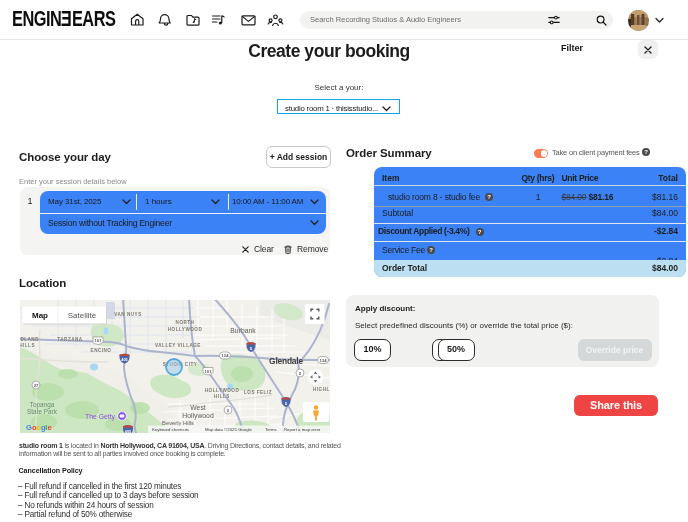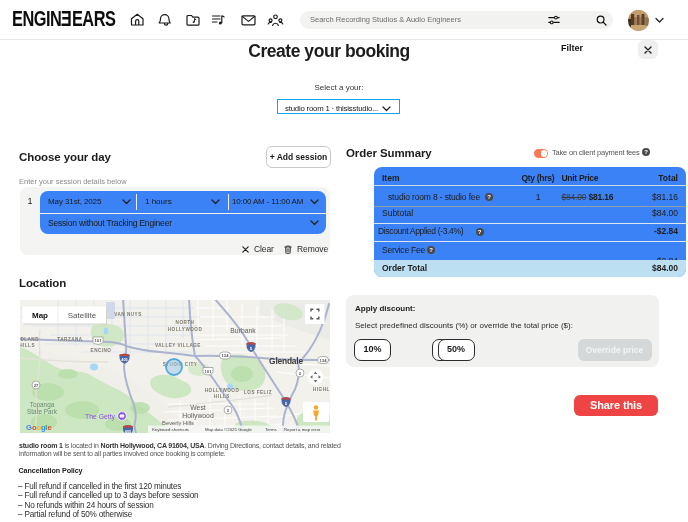--- a/index.html
+++ b/index.html
@@ -353,21 +353,21 @@
   <div class="abs" style="left:111px;top:25.5px;width:8px;height:8px;border-radius:50%;background:#4a4a4a;color:#fff;text-align:center;line-height:8px;font-size:6px;font-weight:bold;">?</div>
   <div class="abs" style="left:148px;top:23px;width:32px;text-align:center;height:14px;line-height:14px;">1</div>
   <div class="abs" style="left:187.5px;top:23px;height:14px;line-height:14px;letter-spacing:-0.2px;"><span style="text-decoration:line-through;color:#3a3a3a;">$84.00</span> <b>$81.16</b></div>
   <div class="abs" style="right:8px;top:23px;height:14px;line-height:14px;">$81.16</div>
   <div class="abs" style="left:0;top:39px;width:312px;height:1px;background:#8da0ab;"></div>
 
   <div class="abs" style="left:8px;top:40px;height:13px;line-height:13px;">Subtotal</div>
   <div class="abs" style="right:8px;top:40px;height:13px;line-height:13px;">$84.00</div>
   <div class="abs" style="left:0;top:55.5px;width:312px;height:1px;background:#d9e8ef;"></div>
 
-  <div class="abs" style="left:4px;top:58px;height:13px;line-height:13px;font-weight:normal;letter-spacing:-0.35px;">Discount Applied (-3.4%)</div>
+  <div class="abs" style="left:4px;top:58px;height:13px;line-height:13px;font-weight:bold;letter-spacing:-0.35px;">Discount Applied (-3.4%)</div>
   <div class="abs" style="left:101.5px;top:60.5px;width:8px;height:8px;border-radius:50%;background:#4a4a4a;color:#fff;text-align:center;line-height:8px;font-size:6px;font-weight:bold;">?</div>
   <div class="abs" style="right:8px;top:58px;height:13px;line-height:13px;font-weight:bold;">-$2.84</div>
   <div class="abs" style="left:0;top:73.5px;width:312px;height:1px;background:#d9e8ef;"></div>
 
   <div class="abs" style="left:8px;top:76.5px;height:13px;line-height:13px;letter-spacing:-0.2px;">Service Fee</div>
   <div class="abs" style="left:53px;top:79px;width:8px;height:8px;border-radius:50%;background:#4a4a4a;color:#fff;text-align:center;line-height:8px;font-size:6px;font-weight:bold;">?</div>
   <div class="abs" style="right:8px;top:88px;height:13px;line-height:13px;">$2.84</div>
 
   <div class="abs" style="left:0;top:92.7px;width:312px;height:17.3px;background:#bce0f2;"></div>
   <div class="abs" style="left:8px;top:92.7px;height:17.3px;line-height:17.3px;font-weight:bold;">Order Total</div>

